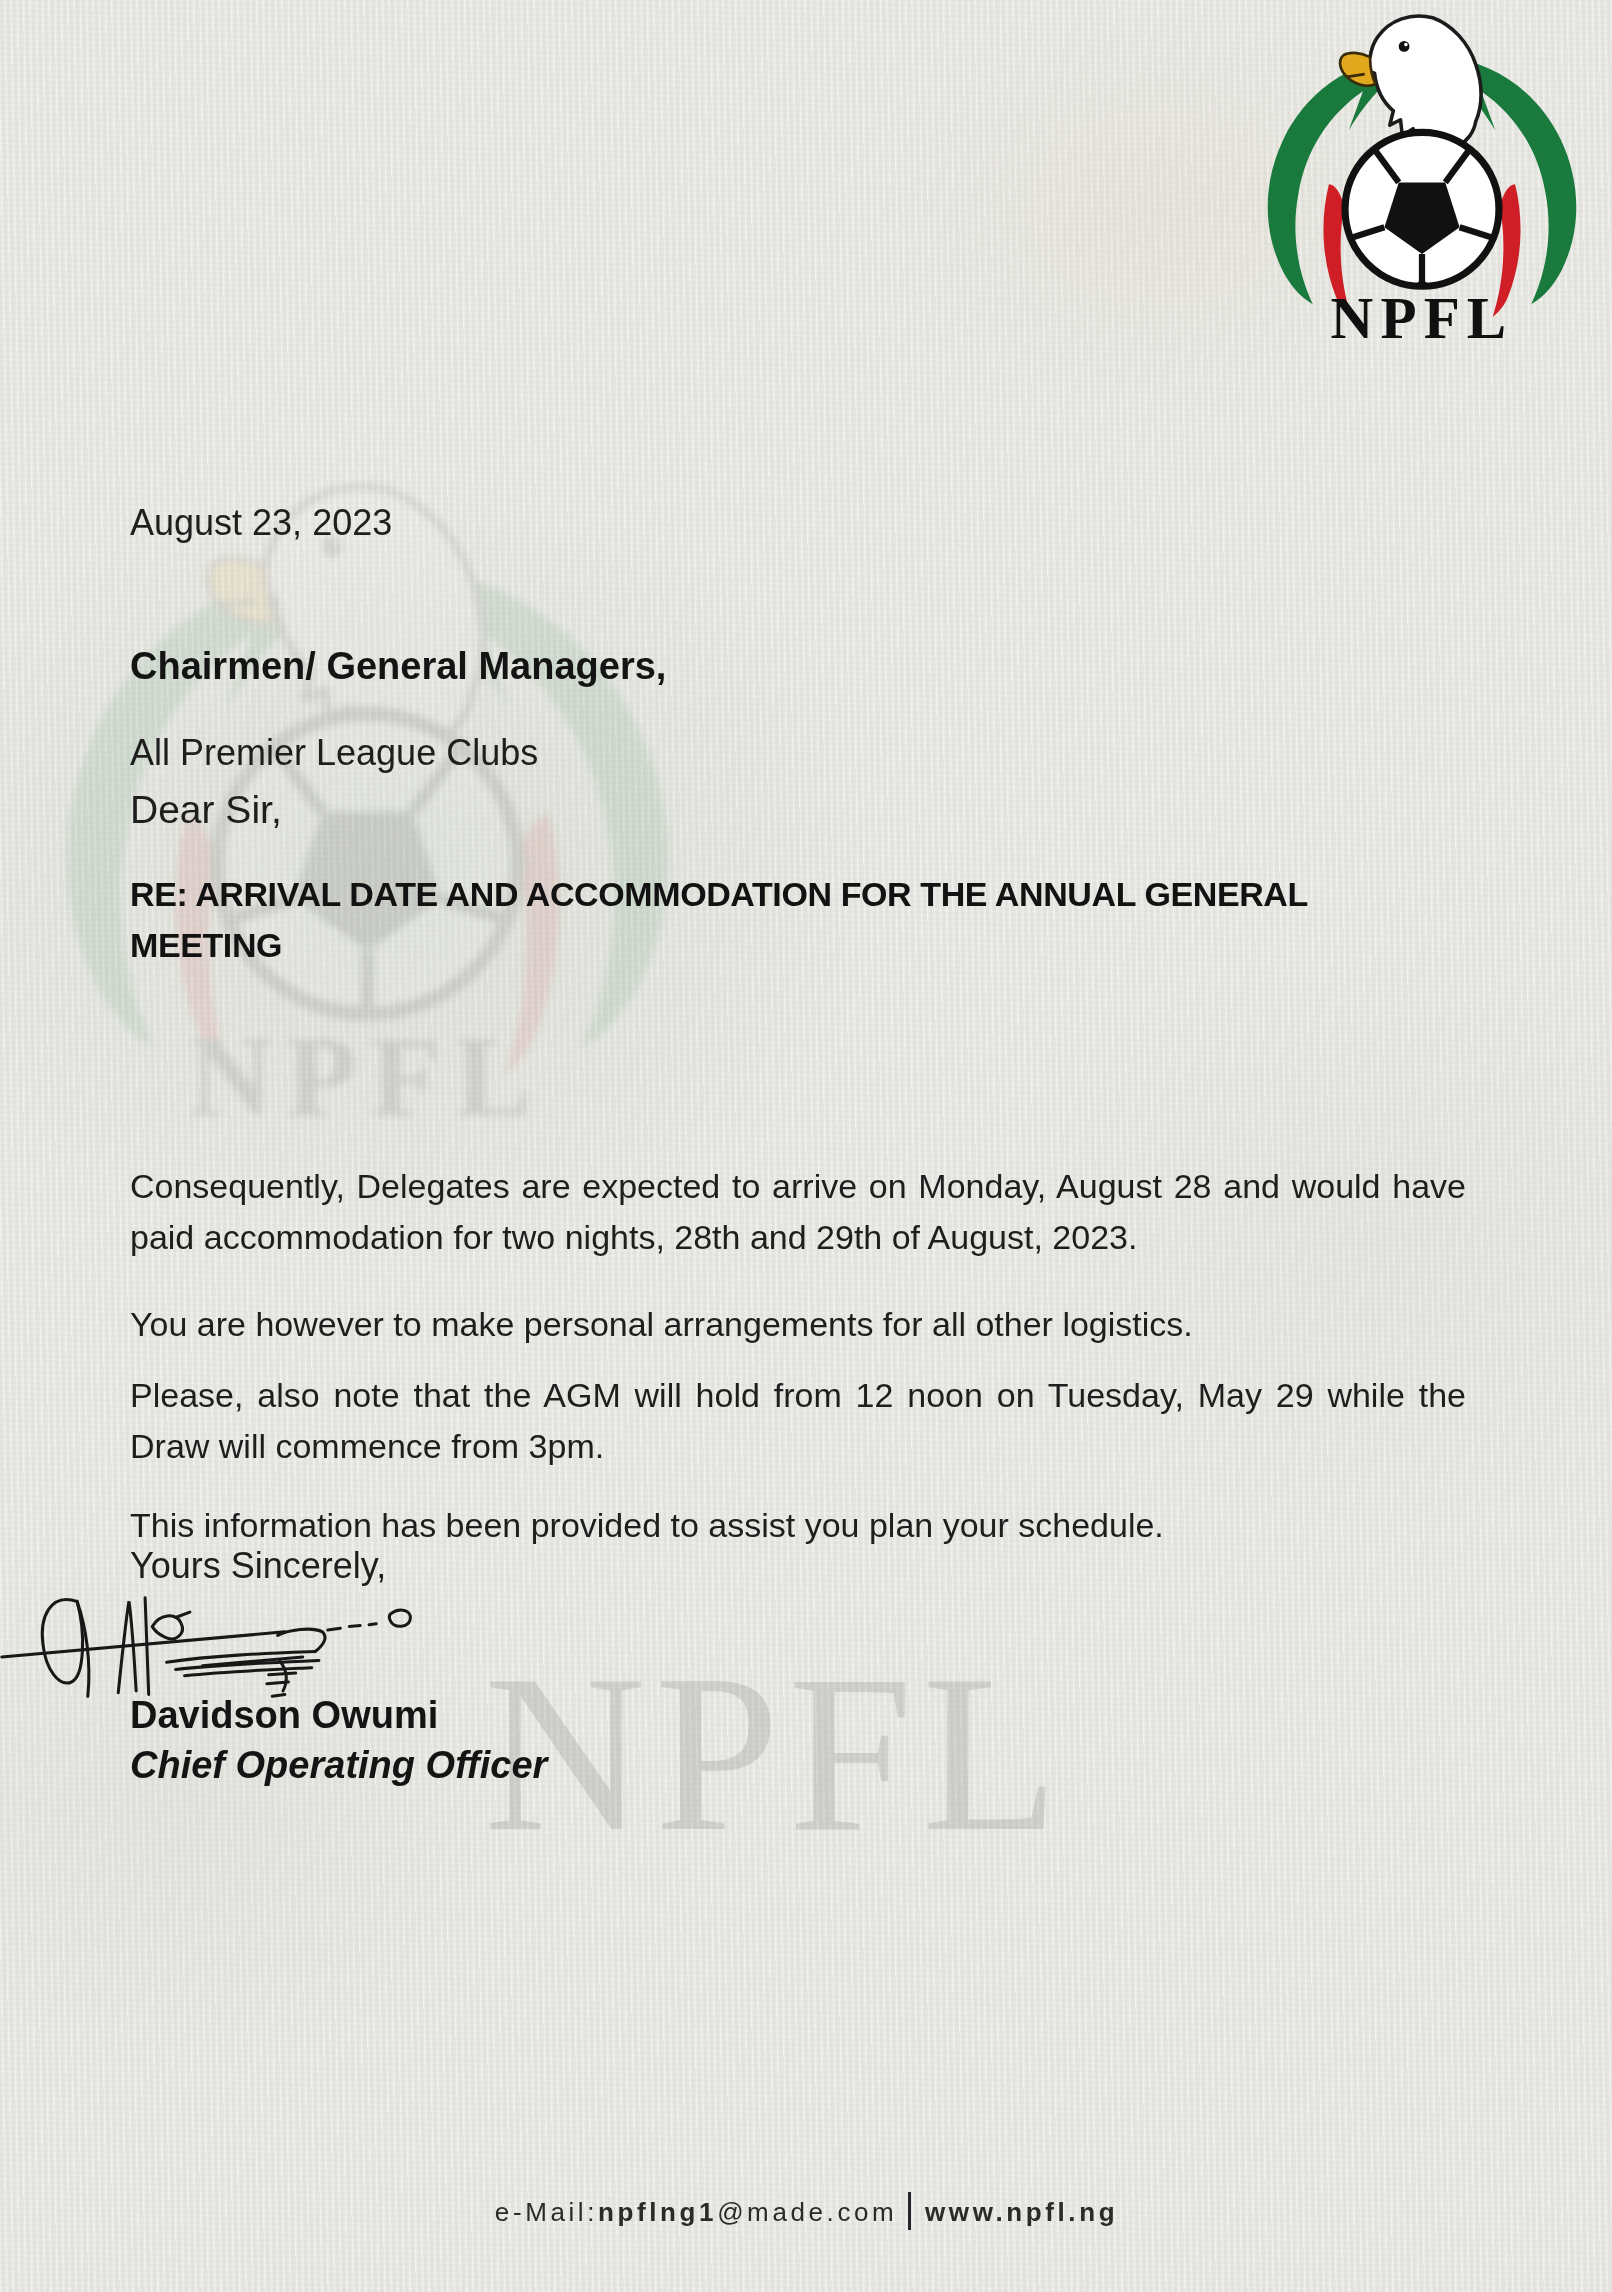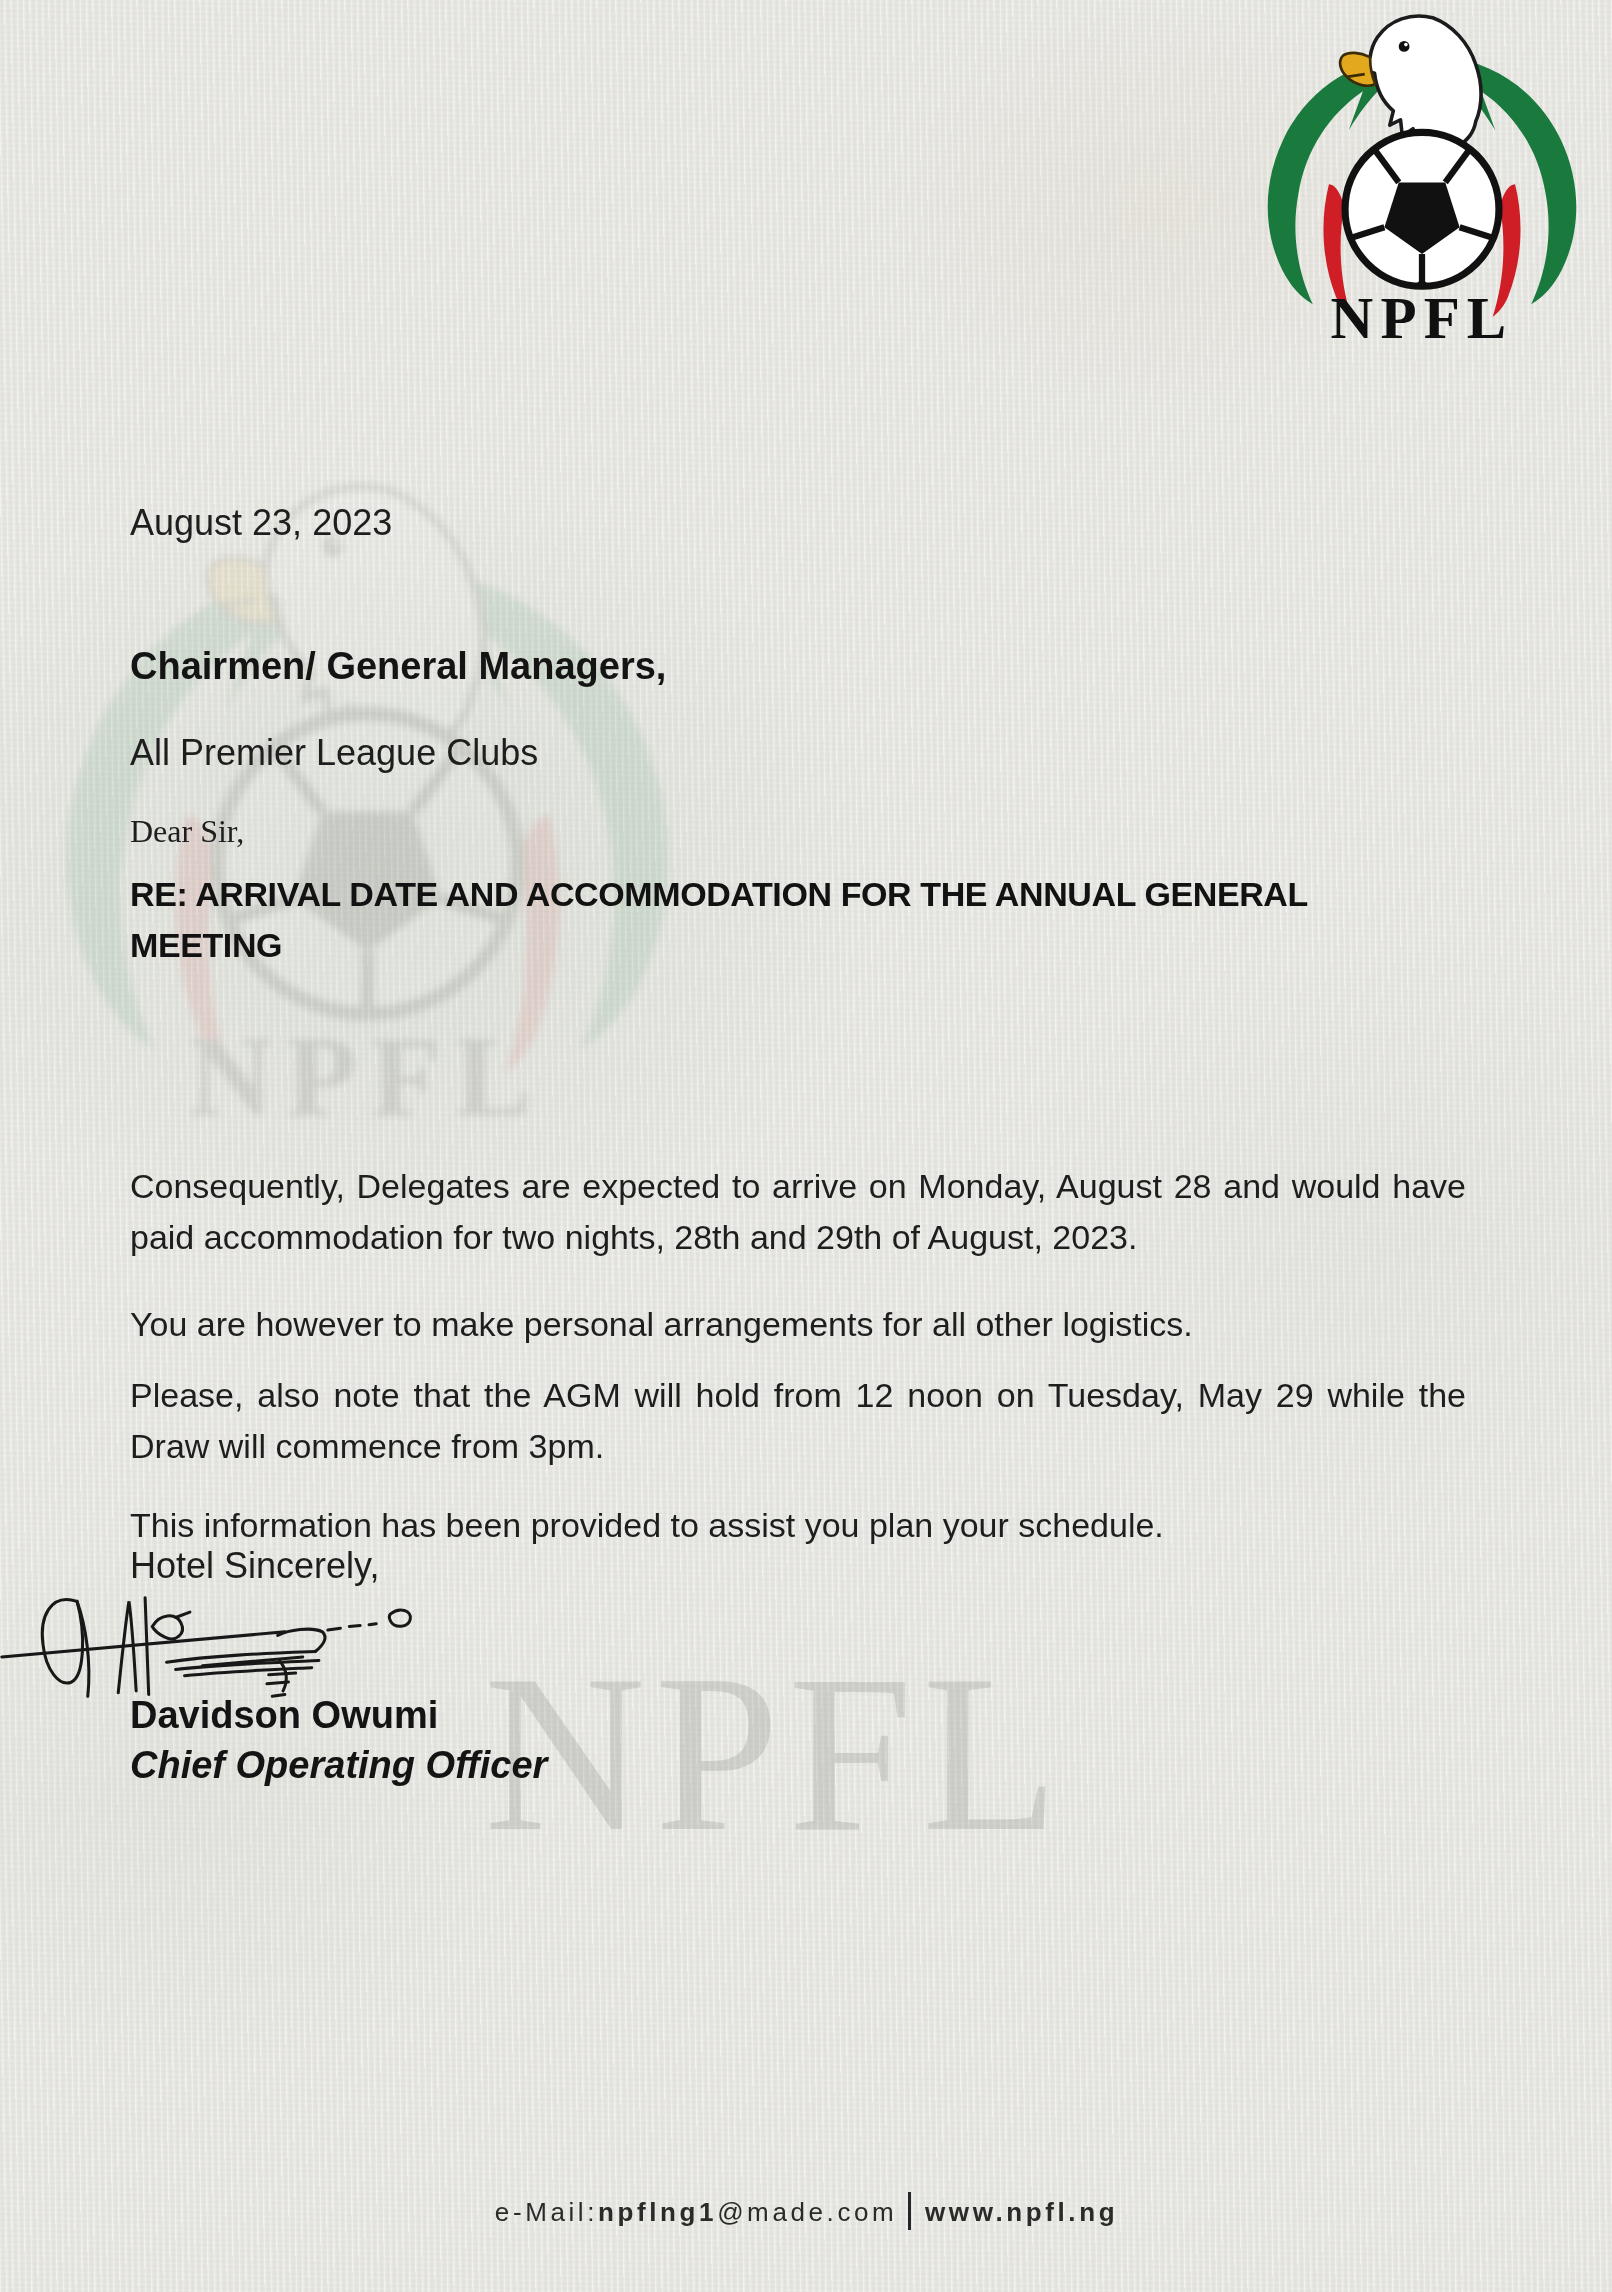--- a/index.html
+++ b/index.html
@@ -33,21 +33,21 @@
     font-size:224px;line-height:224px;
     letter-spacing:9px;
     color:rgba(118,123,112,0.22);
     user-select:none;
   }
   
   .block{left:130px;width:1336px;font-size:34px;line-height:51px;}
   .t-date{top:497px;font-size:36px;}
   .t-rec1{top:641px;font-size:38px;font-weight:bold;color:#141414;}
   .t-rec2{top:727px;font-size:36px;}
-  .t-sal{top:806px;font-size:32px;font-family:Liberation Serif, serif;}
+  .t-sal{top:784px;font-size:39px;}
   .t-subj{top:869px;font-weight:bold;color:#121212;letter-spacing:-0.4px;}
   .para{text-align:justify;}
   .t-p1{top:949px;}
   .t-p2{top:1127px;}
   .t-p3{top:1265px;}
   .t-p4{top:1336px;}
   .t-p5{top:1466px;}
   .t-close{top:1540px;font-size:36px;}
   .t-name{top:1693px;font-size:38px;line-height:45px;font-weight:bold;color:#141414;}
   .t-title{top:1743px;font-size:38px;line-height:45px;font-weight:bold;font-style:italic;color:#141414;}
@@ -136,21 +136,21 @@
   <div class="abs block t-rec2">All Premier League Clubs</div>
   <div class="abs block t-rec1">Chairmen/ General Managers,</div>
   <div class="abs block t-sal">Dear Sir,</div>
   <div class="abs block t-subj">RE: ARRIVAL DATE AND ACCOMMODATION FOR THE ANNUAL GENERAL MEETING</div>
 
   <p class="abs block para t-p2">Consequently, Delegates are expected to arrive on Monday, August 28 and would have paid accommodation for two nights, 28th and 29th of August, 2023.</p>
   <p class="abs block para t-p3">You are however to make personal arrangements for all other logistics.</p>
   <p class="abs block para t-p4">Please, also note that the AGM will hold from 12 noon on Tuesday, May 29 while the Draw will commence from 3pm.</p>
   <p class="abs block para t-p5">This information has been provided to assist you plan your schedule.</p>
 
-  <div class="abs block t-close">Hotel Sincerely,</div>
+  <div class="abs block t-close">Yours Sincerely,</div>
 
   <svg class="abs signature-svg" viewBox="0 0 470 135">
     <g fill="none" stroke="#181818" stroke-width="3.4" stroke-linecap="round">
       <path d="M 2,78 L 318,50"></path>
       <path d="M 86,16 C 56,6 44,34 48,64 C 51,92 66,112 80,106 C 94,99 96,52 86,16"></path>
       <path d="M 86,16 C 96,44 102,84 98,122"></path>
       <path d="M 132,118 C 136,80 140,40 144,16 C 148,44 150,84 152,116"></path>
       <path d="M 162,12 L 166,120"></path>
       <path d="M 170,44 C 178,30 196,28 202,40 C 208,52 196,62 184,56 C 176,52 172,48 170,44 Z"></path>
       <path d="M 196,34 L 212,28"></path>

